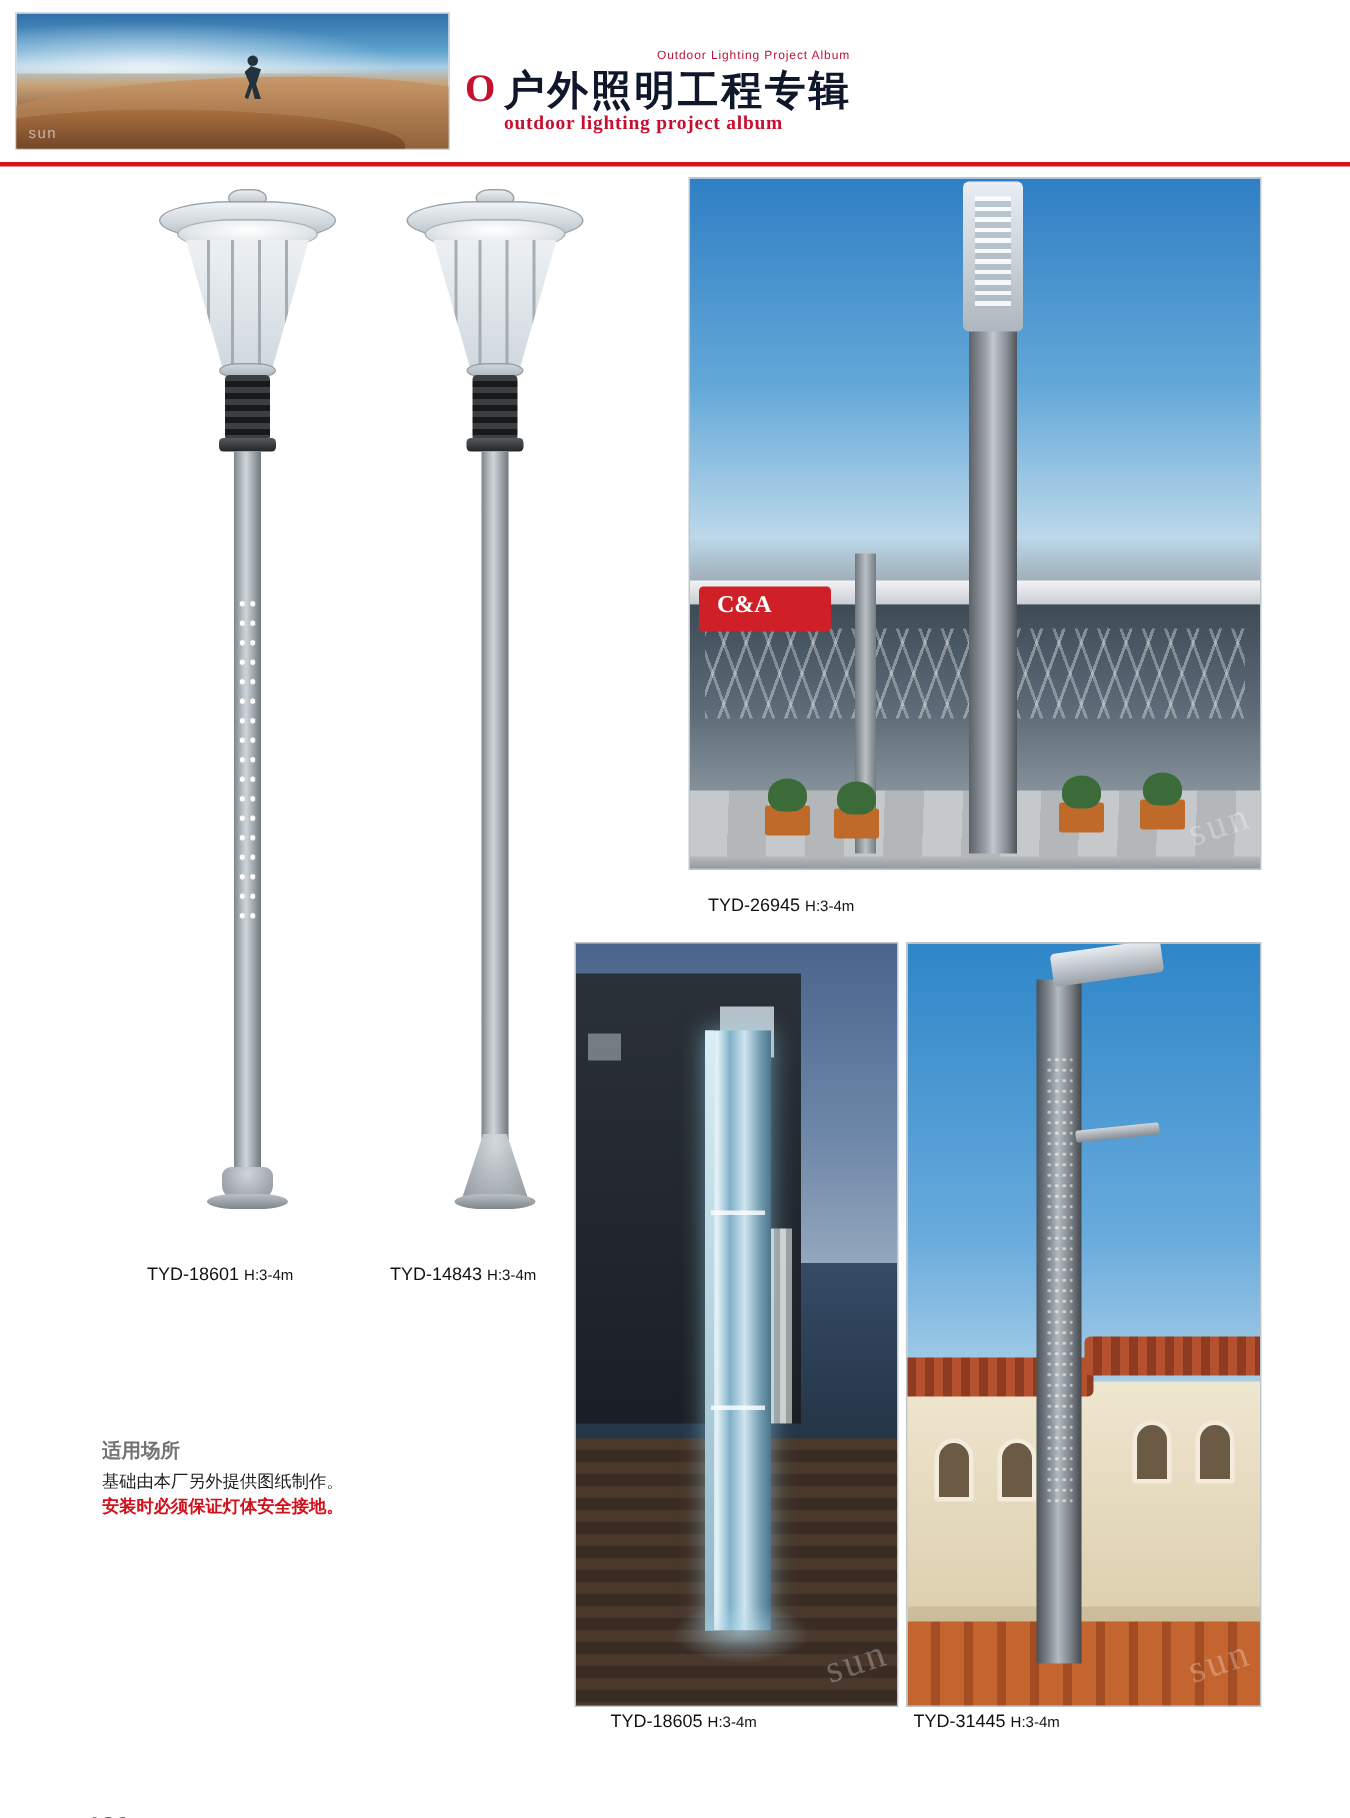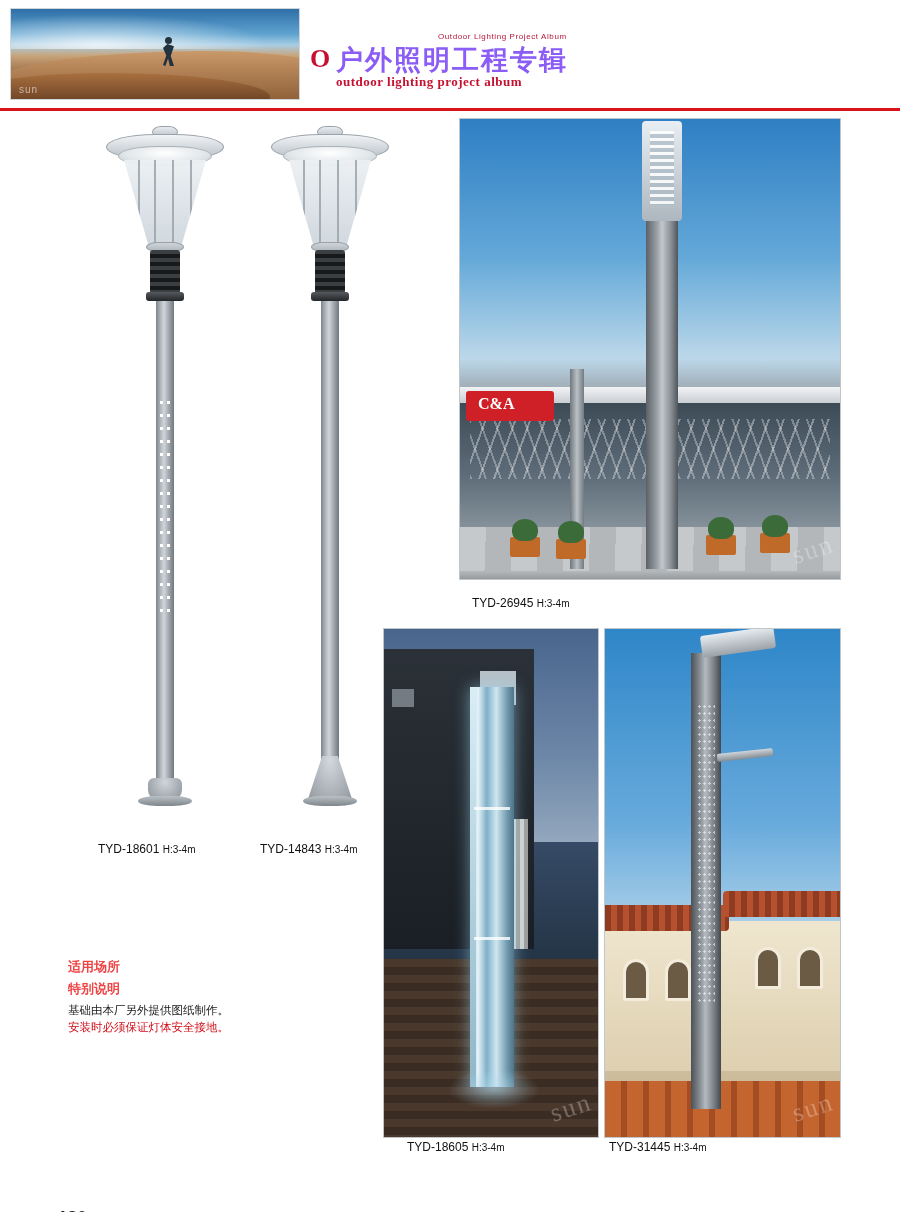--- a/index.html
+++ b/index.html
@@ -69,21 +69,21 @@
     font-size: 8px; color: #b9143a; letter-spacing: .6px;
     font-family: "Liberation Sans", sans-serif;
   }
   .title-logo {
     position: absolute; left: 0; top: 8px;
     font-size: 26px; color: #c6102f; font-weight: bold;
     font-family: "Liberation Serif", serif;
   }
   .title-cn {
     position: absolute; left: 26px; top: 6px;
-    font-size: 27px; font-weight: bold; color: #8b5cf6;
+    font-size: 27px; font-weight: bold; color: #0f172a;
     letter-spacing: 2px;
     font-family: "Liberation Serif", serif;
   }
   .title-en {
     position: absolute; left: 26px; top: 38px;
     font-size: 13px; font-weight: bold; color: #c6102f;
     letter-spacing: .5px;
     font-family: "Liberation Serif", serif;
   }
   .header-rule {
@@ -316,25 +316,25 @@
   }
   .ph3 .arm {
     position:absolute; left:112px; top:122px; width:56px; height:8px;
     background: linear-gradient(to bottom,#cfd5da,#868d93); transform: rotate(-6deg);
     border-radius:2px;
   }
 
   
   .textblock { position:absolute; left:68px; top:958px; width:340px; }
   .tb-h {
-    font-size: 13px; font-weight: bold; color:#ef4444; margin-bottom:4px;
+    font-size: 13px; font-weight: bold; color:#737373; margin-bottom:4px;
     font-family:Liberation Sans, sans-serif;
   }
   .tb-p { font-size: 11.5px; line-height: 17px; color:#1b1b1b; margin-bottom:12px; }
-  .tb-red { color:#d0111b; }
+  .tb-red { color:#d0111b;font-weight:bold; }
 
   .pagenum {
     position:absolute; left:58px; top:1208px; font-size:17px; color:#222; font-weight:bold;
   }
 </style>
 </head>
 <body>
 
 <div class="header">
 
@@ -472,18 +472,17 @@
 </div>
 <div class="caption" style="left:609px; top:1140px;">
   <span>TYD-31445</span>
   <span class="h">H:3-4m</span>
 </div>
 
 <div class="textblock">
   <div class="tb-h">适用场所</div>
 
 
-  <div class="tb-h">特别说明</div>
   <div class="tb-p" style="margin-bottom:0;">基础由本厂另外提供图纸制作。</div>
   <div class="tb-p tb-red">安装时必须保证灯体安全接地。</div>
 </div>
 
 <div class="pagenum">186</div>
 
 </body></html>

